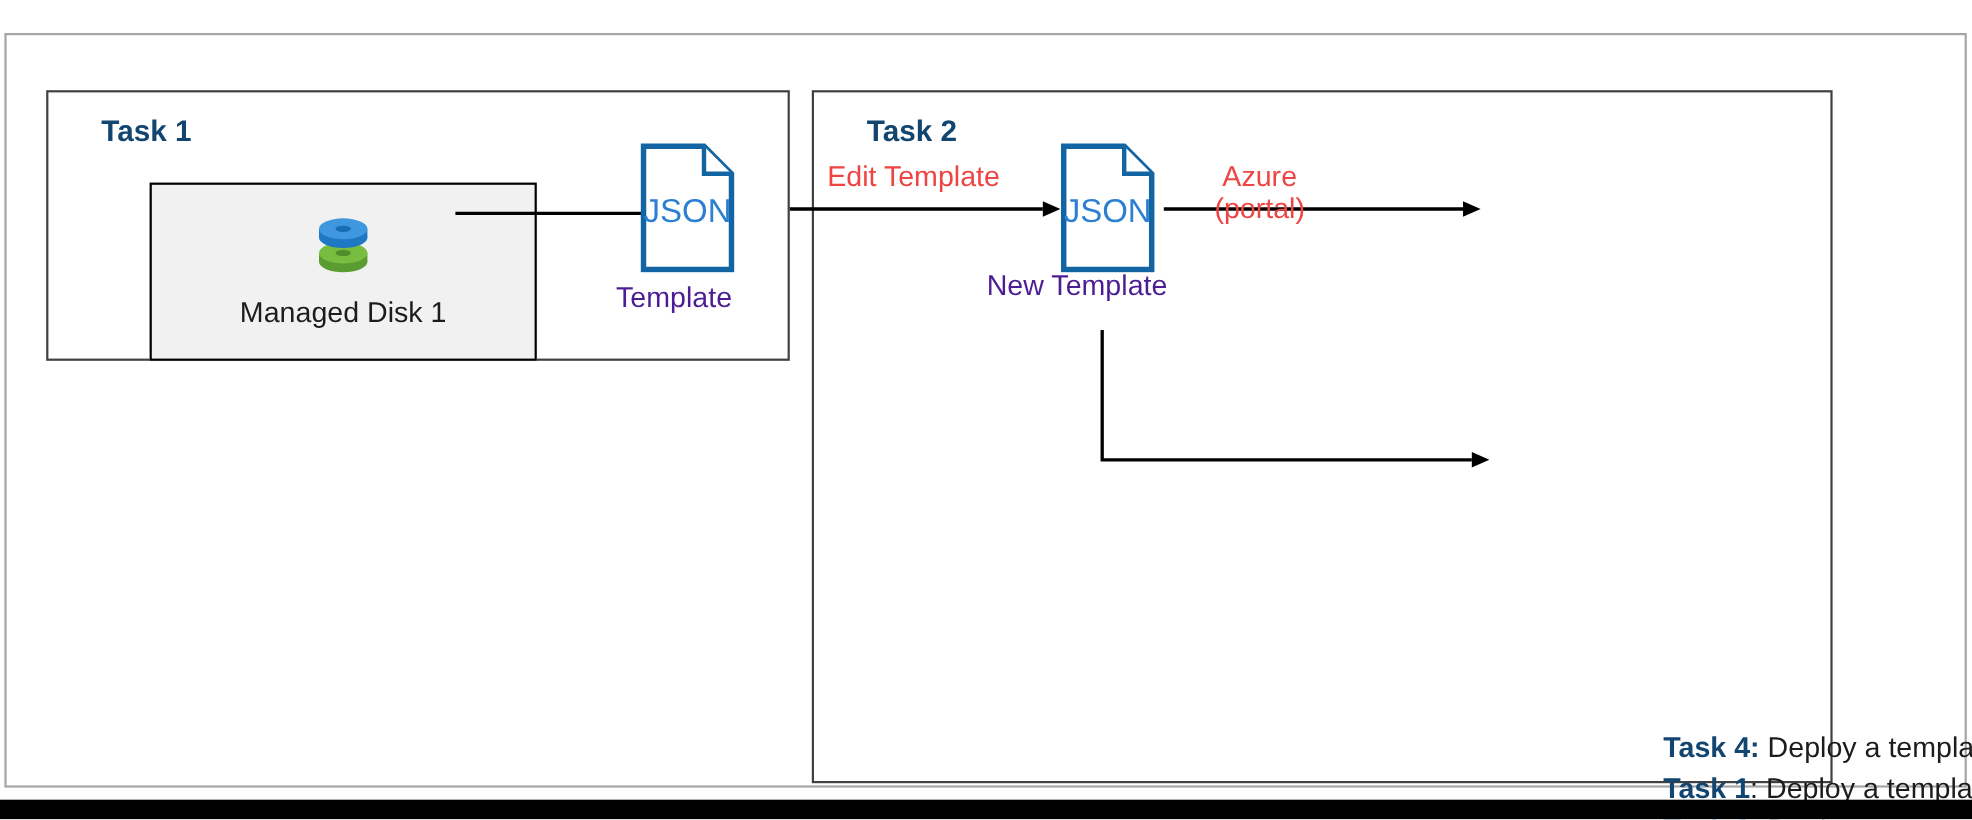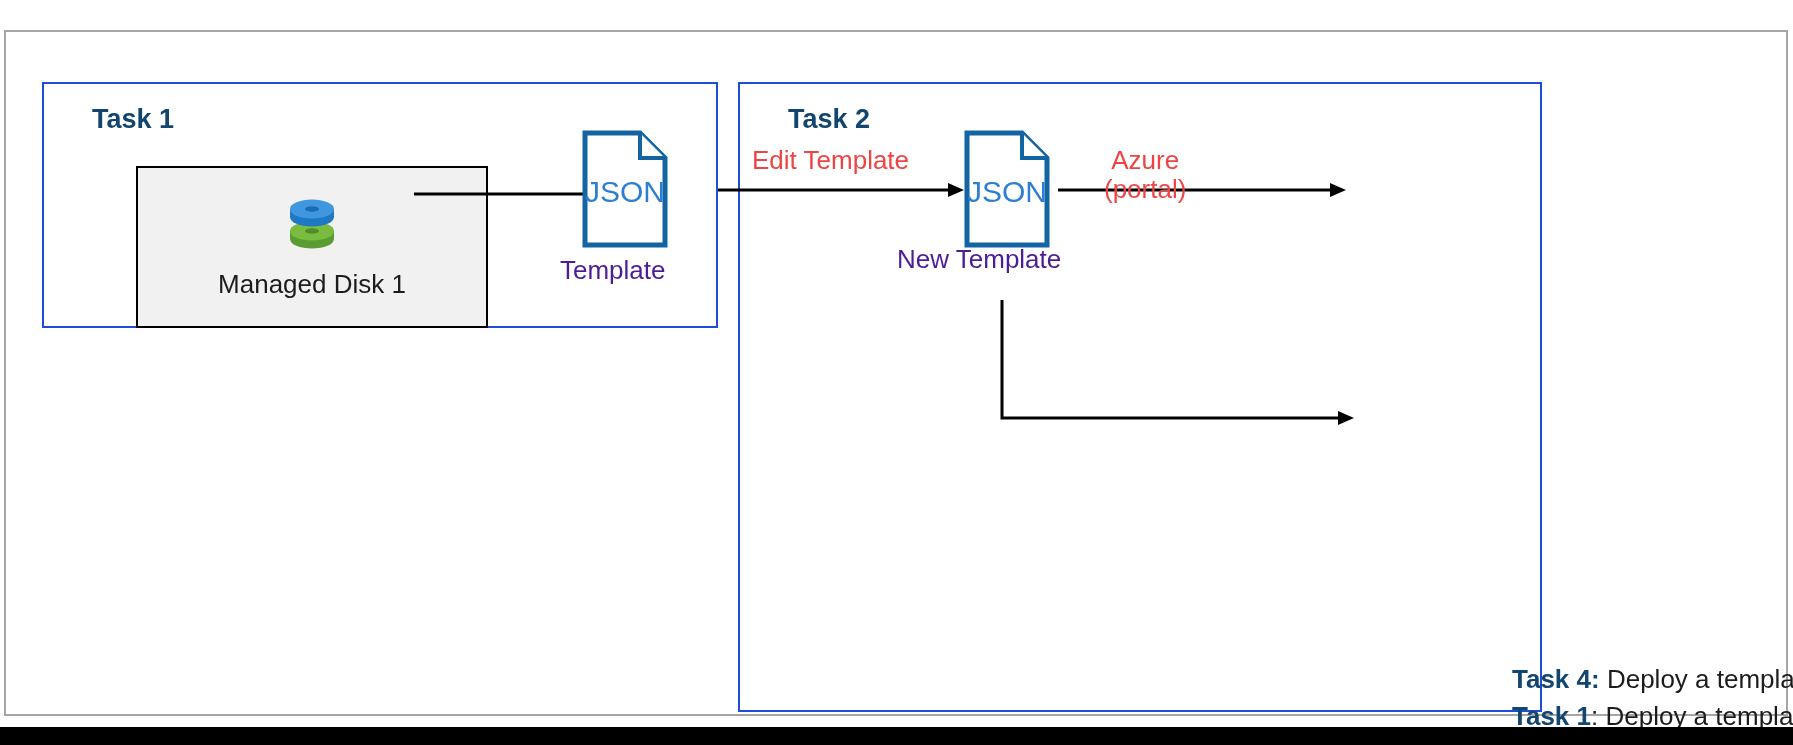--- a/index.html
+++ b/index.html
@@ -59,27 +59,27 @@
     left: 0;
     bottom: 0;
     width: 1793px;
     height: 18px;
     background: #000000;
   }
 
   
   .task-panel {
     position: absolute;
-    border: 2px solid #1d4ed8;
+    border: 2px solid #404040;
     box-sizing: border-box;
     background: transparent;
     padding-left: 21px;
   }
   #task1-panel { left: 42px;  top: 82px;  width: 676px; height: 246px; }
-  #task2-panel { left: 738px; top: 82px;  width: 804px; height: 630px; }
+  #task2-panel { left: 738px; top: 82px;  width: 928px; height: 630px; }
 
   .task-heading {
     position: absolute;
     font-size: 27px;
     font-weight: bold;
     color: #12456f;
     white-space: nowrap;
   }
   #task1-heading { left: 48px; top: 20px; }
   #task2-heading { left: 48px; top: 20px; }

